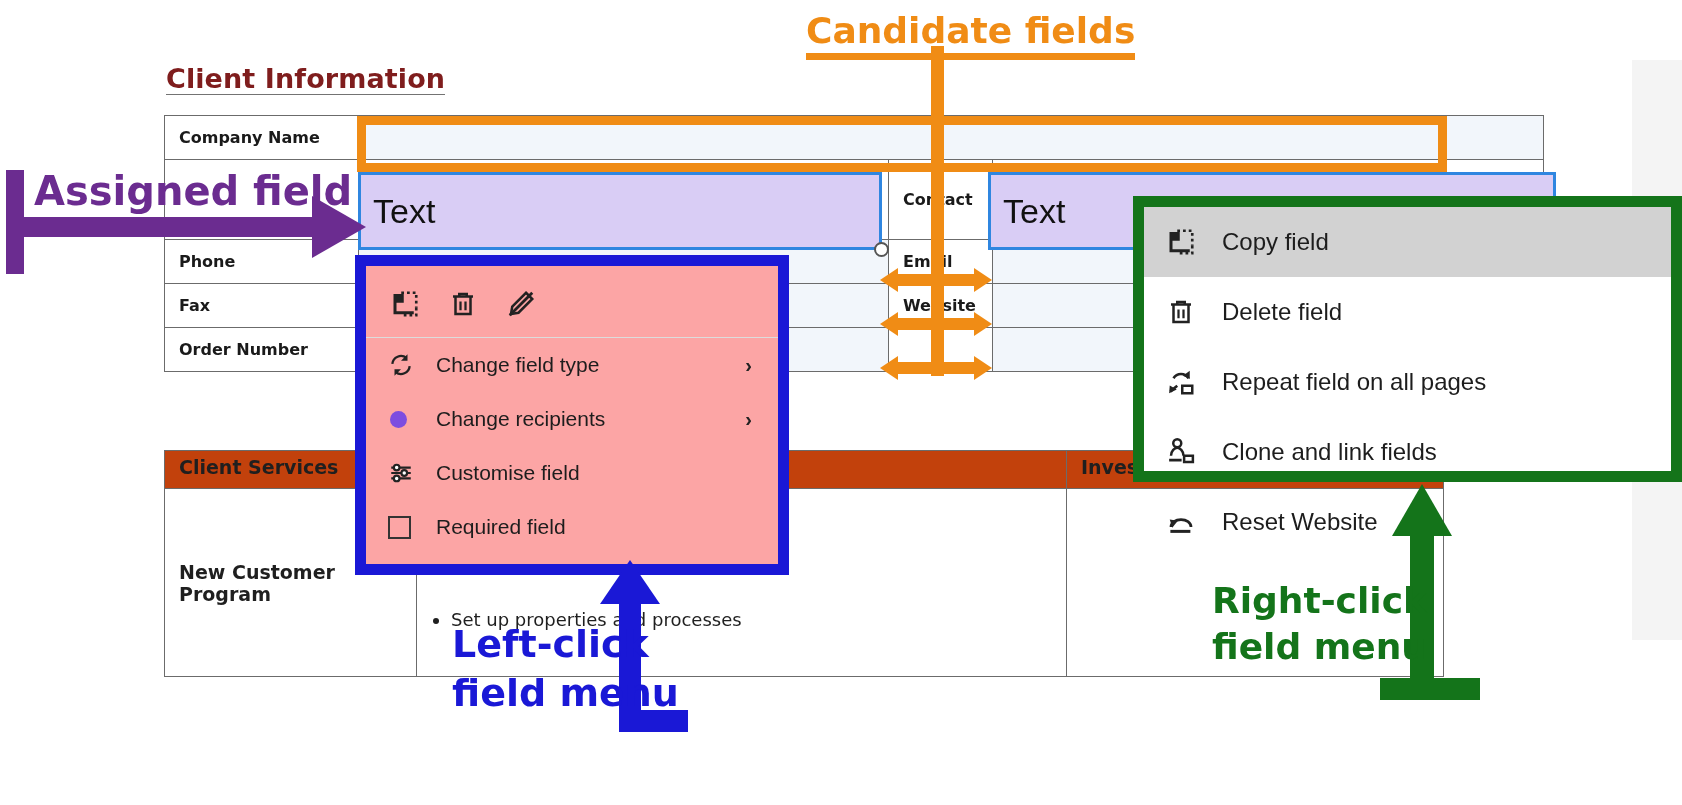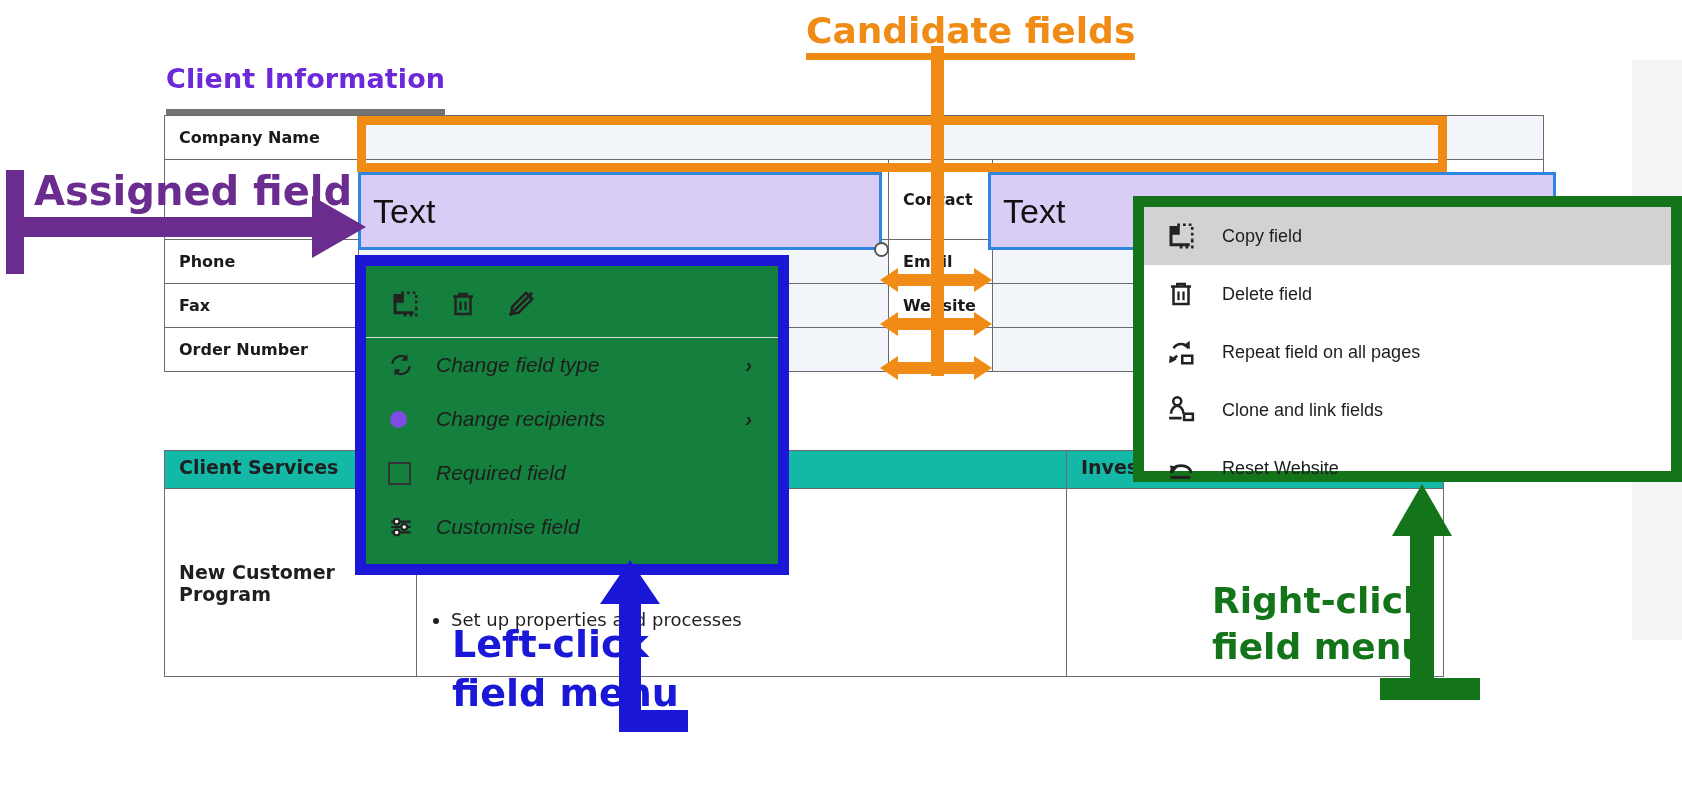--- a/index.html
+++ b/index.html
@@ -16,24 +16,24 @@
 
   
   .page-edge {
     position:absolute; left:1632px; top:60px; width:50px; height:580px;
     background:#f4f4f4;
   }
 
   
   .section-title {
     position:absolute; left:166px; top:63px;
-    font-size:27px; font-weight:bold; color:#6d28d9;
+    font-size:27px; font-weight:bold; color:#7f1d1d;
     letter-spacing:.1px;
-    border-bottom:6px solid #737373;
-    padding-bottom:15px;
+    border-bottom:1px solid #737373;
+    padding-bottom:0;
     font-family:"DejaVu Sans", sans-serif;
   }
 
   
   .tbl { position:absolute; border-collapse:collapse; }
   #client-table { left:164px; top:115px; width:1380px; }
   #client-table td {
     border:1px solid #6b6b6b;
     height:44px;
     padding:0 14px;
@@ -53,21 +53,21 @@
   #service-table td {
     border:1px solid #6b6b6b;
     padding:10px 14px;
     font-size:19px;
     font-weight:bold;
     color:#1f1f1f;
     font-family:"DejaVu Sans", sans-serif;
     vertical-align:top;
     background:#ffffff;
   }
-  #service-table td.hdr { background:#14b8a6; height:38px; padding-top:5px; padding-bottom:5px;}
+  #service-table td.hdr { background:#c2410c; height:38px; padding-top:5px; padding-bottom:5px;}
   #service-table td.body { height:188px; }
   #service-table ul { margin:0; padding-left:20px; font-weight:normal; font-size:18px; }
   #service-table li { margin:4px 0; }
 
   
   .field-assigned {
     position:absolute;
     background:#d9cdf5;
     border:3px solid #2f86e0;
     display:flex; align-items:center;
@@ -93,23 +93,22 @@
     font-weight:bold;
   }
   .ann-orange { color:#F08C15; font-size:36px; border-bottom:7px solid #F08C15; padding-bottom:2px;margin-left:34px;}
   .ann-purple { color:#6B2C90; font-size:40px; }
   .ann-blue   { color:#1A18D6; font-size:38px; line-height:1.28;padding-left:34px; }
   .ann-green  { color:#14741A; font-size:36px; line-height:1.28; }
 
   
   #leftclick-menu {
     position:absolute; left:355px; top:255px; width:434px; height:320px;
-    background:#15803d;
+    background:#fca5a5;
     border:11px solid #1A18D6;
-    font-style:italic;
   }
   #leftclick-menu .icon-row {
     display:flex; align-items:center; gap:28px;
     padding:14px 24px 10px 24px;
     border-bottom:1px solid #dcdcdc;
     height:72px;
   }
   #leftclick-menu .menu-item {
     display:flex; align-items:center;
     height:54px; padding:0 18px 0 22px;
@@ -123,22 +122,22 @@
   #leftclick-menu .menu-item .chev { font-size:20px; font-weight:bold; color:#222; padding-right:8px;}
 
   
   #rightclick-menu {
     position:absolute; left:1133px; top:196px; width:549px; height:286px;
     background:#ffffff;
     border:11px solid #14741A;
   }
   #rightclick-menu .menu-item {
     display:flex; align-items:center;
-    height:58px; padding:0 10px 0 22px;
-    font-size:18px; color:#1d1d1d;
+    height:70px; padding:0 10px 0 22px;
+    font-size:24px; color:#1d1d1d;
     font-family:"Liberation Sans", sans-serif;
   }
   #rightclick-menu .menu-item.hl { background:#d2d2d2; }
   #rightclick-menu .menu-item .mi-icon {
     width:42px; display:flex; justify-content:flex-start; align-items:center; margin-right:14px;
   }
   .dot-recipient { width:17px;height:17px;border-radius:50%;background:#7C4DE0;display:inline-block;margin-left:2px;}
   .sq-required { width:23px;height:23px;border:2.6px solid #333;display:inline-block;}
 
   svg { display:block; }
@@ -296,38 +295,38 @@
     <div class="menu-item">
       <span class="mi-icon">
         <span class="dot-recipient"></span>
       </span>
       <span class="mi-label">Change recipients</span>
       <span class="chev">›</span>
     </div>
 
     <div class="menu-item">
       <span class="mi-icon">
-        <span class="sq-required"></span>
-      </span>
-      <span class="mi-label">Required field</span>
-      <span class="chev"></span>
-    </div>
-
-    <div class="menu-item">
-      <span class="mi-icon">
         <svg width="26" height="26" viewBox="0 0 24 24">
           <path d="M3 7 h18 M3 12 h18 M3 17 h18" stroke="#222" stroke-width="2" fill="none"></path>
           <circle cx="8" cy="7" r="2.6" fill="#fff" stroke="#222" stroke-width="2"></circle>
           <circle cx="15" cy="12" r="2.6" fill="#fff" stroke="#222" stroke-width="2"></circle>
           <circle cx="8" cy="17" r="2.6" fill="#fff" stroke="#222" stroke-width="2"></circle>
         </svg>
       </span>
       <span class="mi-label">Customise field</span>
       <span class="chev"></span>
     </div>
+
+    <div class="menu-item">
+      <span class="mi-icon">
+        <span class="sq-required"></span>
+      </span>
+      <span class="mi-label">Required field</span>
+      <span class="chev"></span>
+    </div>
   </div>
 
   <svg style="position:absolute; left:586px; top:560px;" width="102" height="172">
     <g fill="#1A18D6">
       <polygon points="44,0 14,44 74,44"></polygon>
       <rect x="33" y="40" width="22" height="110"></rect>
       <rect x="33" y="150" width="69" height="22"></rect>
     </g>
   </svg>
   <div class="ann-label ann-blue" style="left:418px; top:620px;">

